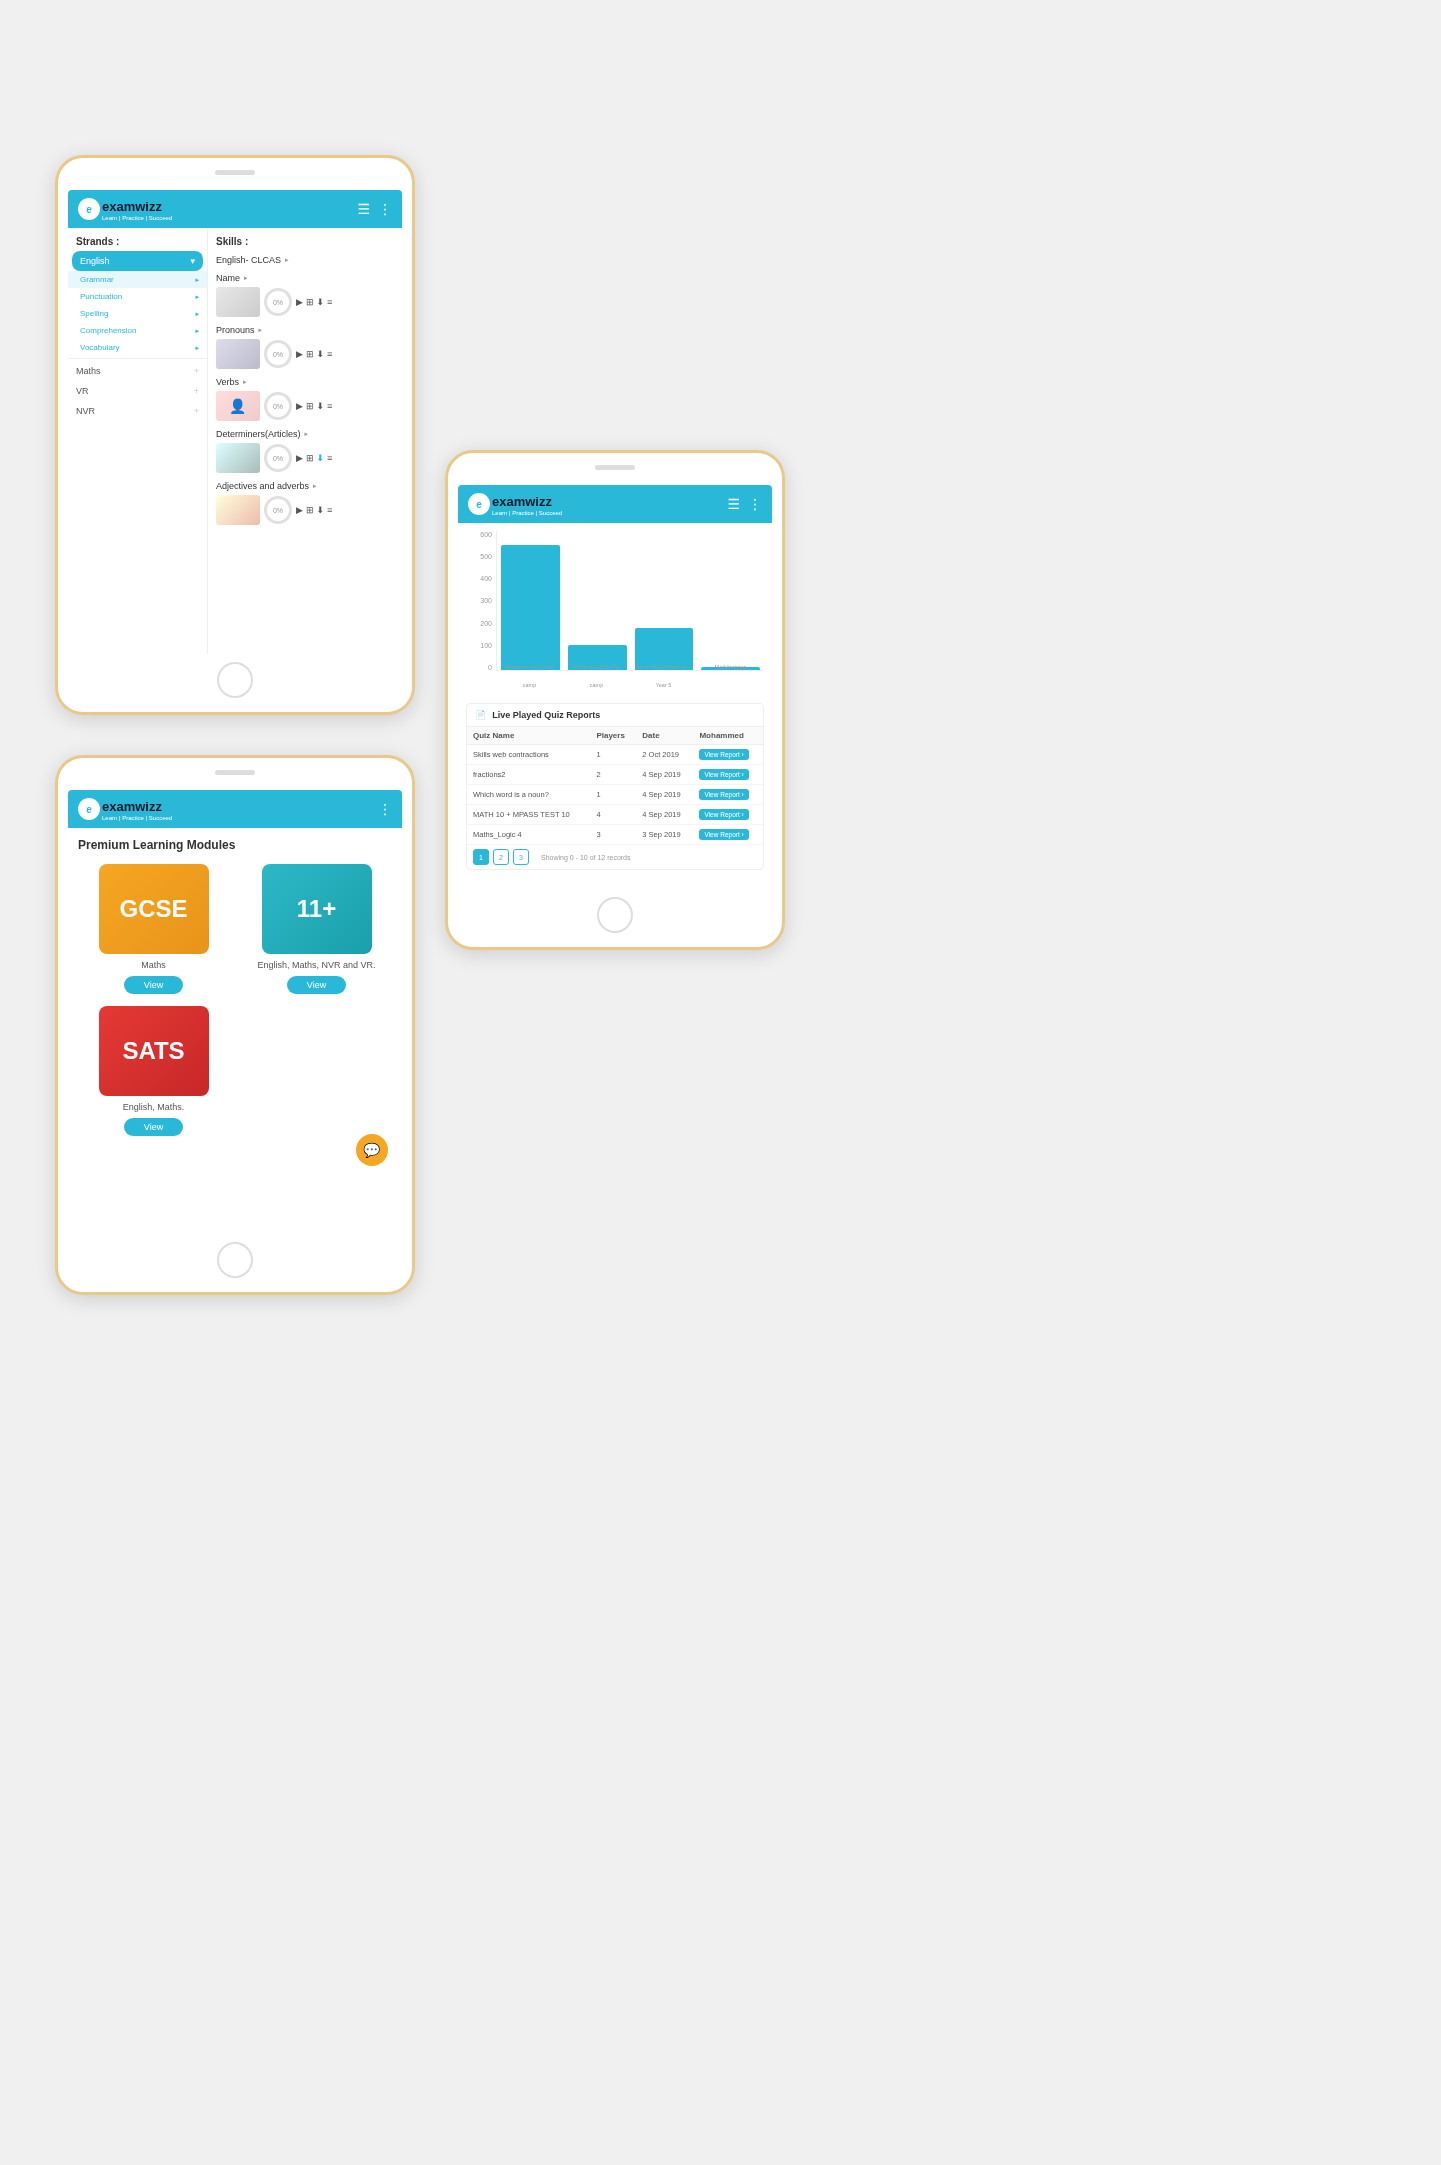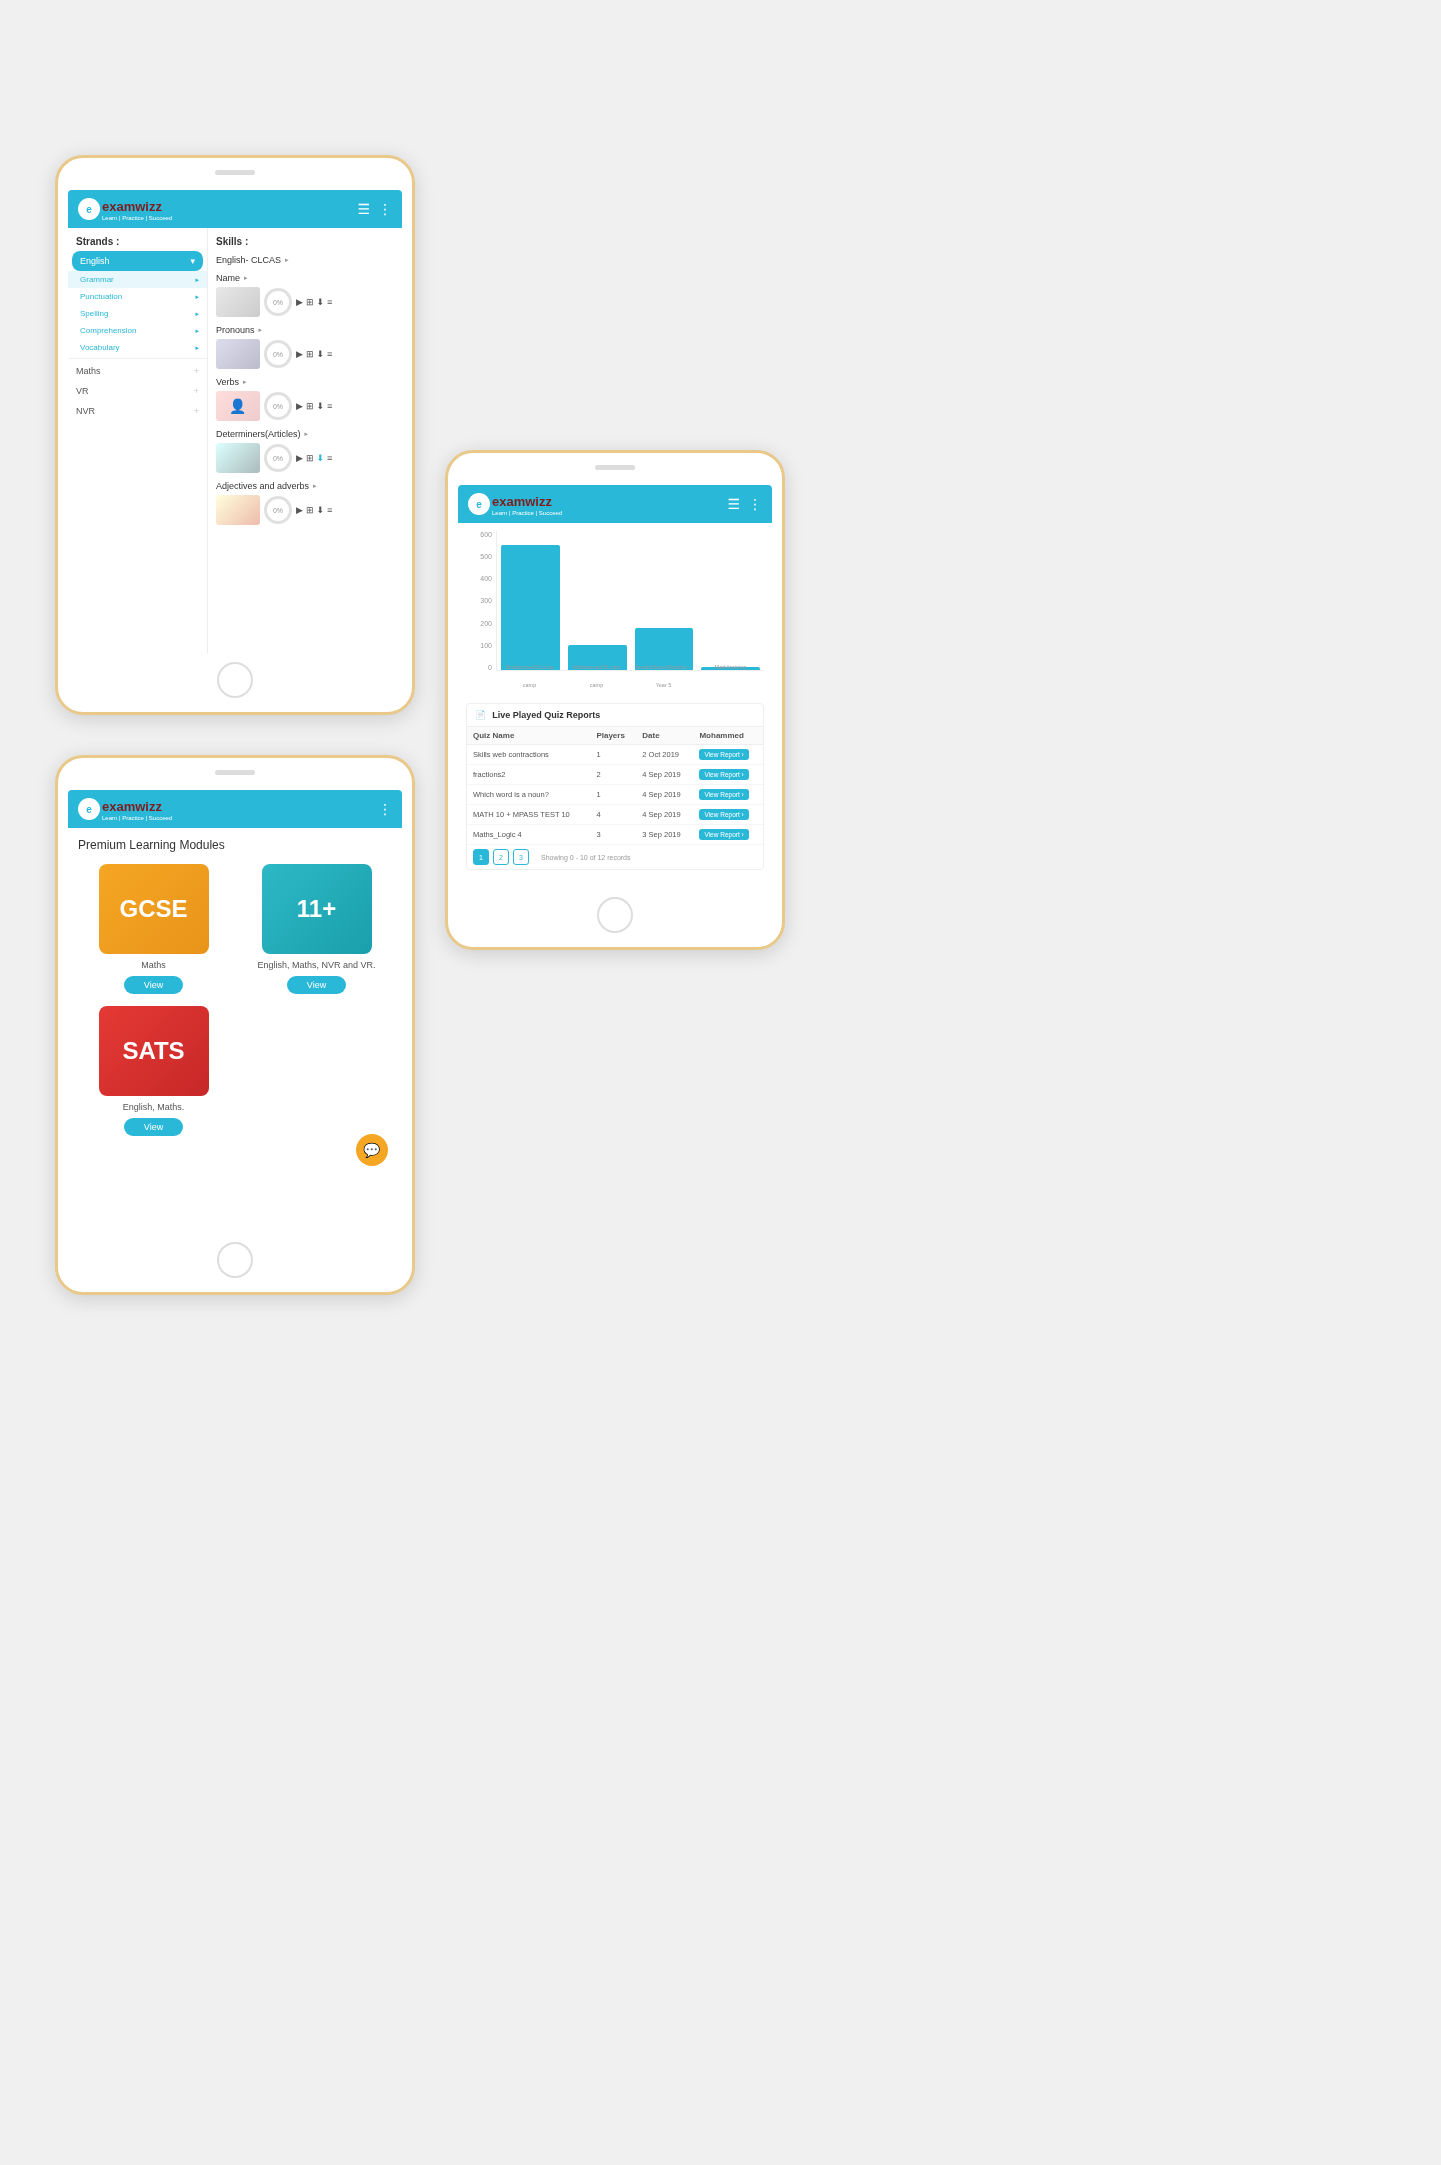--- a/index.html
+++ b/index.html
@@ -82,21 +82,21 @@
       justify-content: center;
     }
 
     .ew-logo-icon span {
       color: #29b8d8;
       font-size: 10px;
       font-weight: bold;
     }
 
     .ew-logo-text {
-      color: #7f1d1d;
+      color: #0f172a;
       font-size: 13px;
       font-weight: bold;
     }
 
     .ew-logo-subtitle {
       color: #fff;
       font-size: 6px;
       display: block;
       line-height: 1;
     }
@@ -388,21 +388,21 @@
     }
 
     .premium-content {
       padding: 10px;
       height: calc(100% - 38px);
       overflow-y: auto;
     }
 
     .premium-title {
       font-size: 12px;
-      font-weight: normal;
+      font-weight: bold;
       color: #333;
       margin-bottom: 12px;
     }
 
     .modules-grid {
       display: grid;
       grid-template-columns: 1fr 1fr;
       gap: 12px;
     }
 

